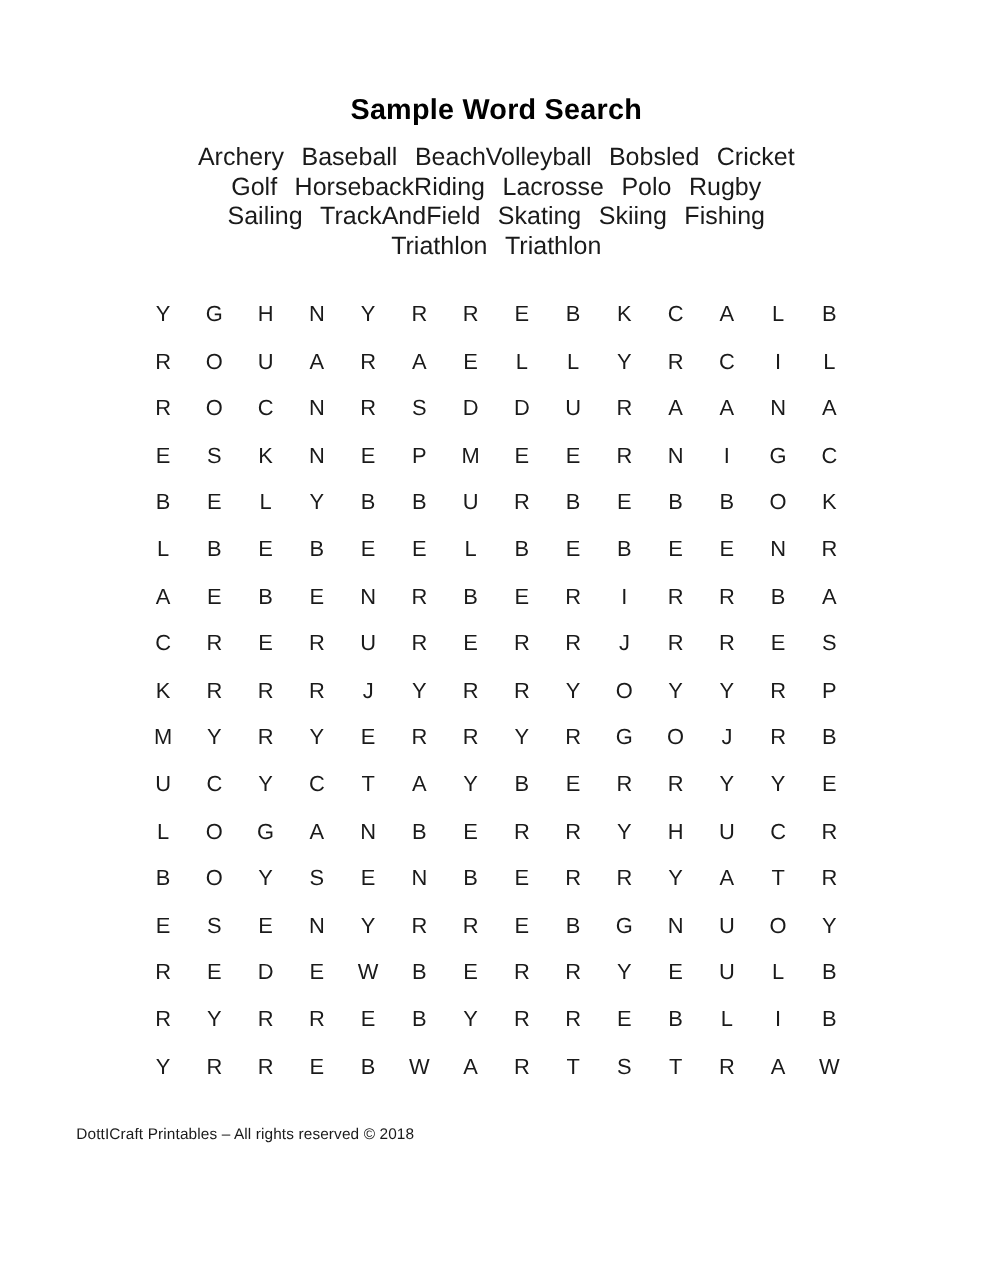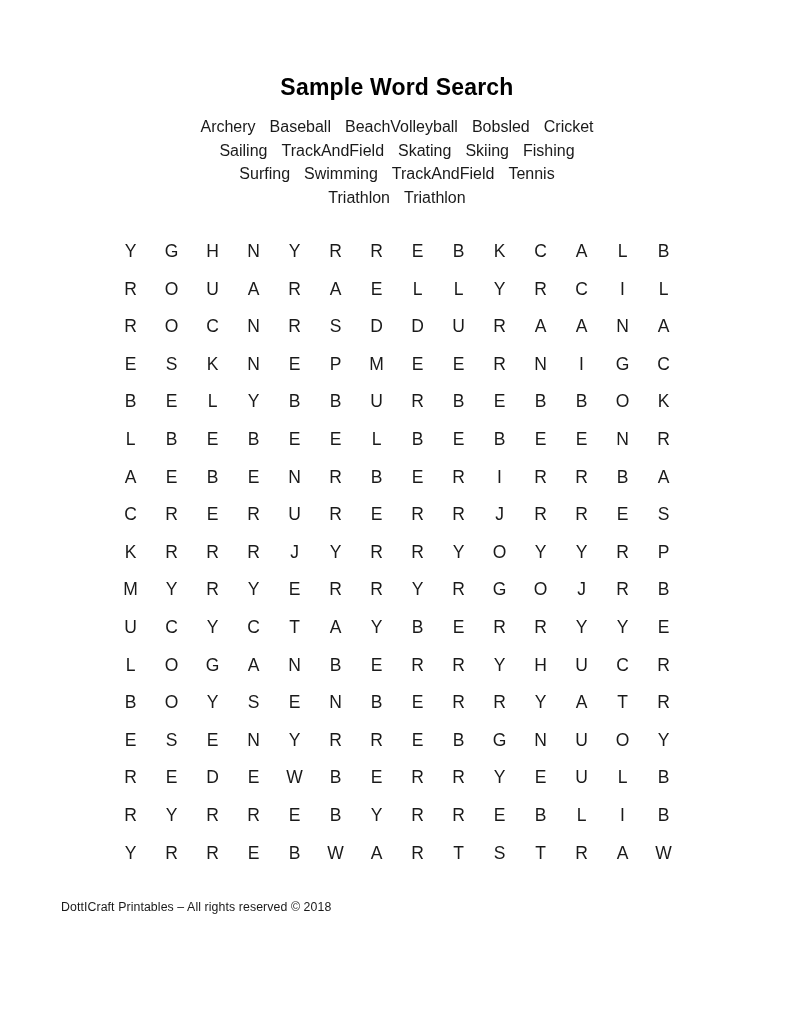--- a/index.html
+++ b/index.html
@@ -32,21 +32,21 @@
     margin-bottom: 14px;
     color: #000000;
     text-align: center;
   }
   .word-list {
     width: 560px;
     margin: 0 auto;
     text-align: center;
   }
   .word-list-row {
-    font-size: 16px;
+    font-size: 20px;
     line-height: 23.5px;
     color: #1a1a1a;
     white-space: nowrap;
   }
   .word-list-row .word {
     display: inline-block;
     margin: 0 7px;
   }
   .grid {
     margin-top: 24px;
@@ -74,22 +74,22 @@
 </style>
 </head>
 <body>
 
 <div class="page">
 
   <div class="doc-title">Sample Word Search</div>
 
   <div class="word-list">
       <div class="word-list-row"><span class="word">Archery</span><span class="word">Baseball</span><span class="word">BeachVolleyball</span><span class="word">Bobsled</span><span class="word">Cricket</span></div>
+      <div class="word-list-row"><span class="word">Golf</span><span class="word">HorsebackRiding</span><span class="word">Lacrosse</span><span class="word">Polo</span><span class="word">Rugby</span></div>
       <div class="word-list-row"><span class="word">Sailing</span><span class="word">TrackAndField</span><span class="word">Skating</span><span class="word">Skiing</span><span class="word">Fishing</span></div>
-      <div class="word-list-row"><span class="word">Surfing</span><span class="word">Swimming</span><span class="word">TrackAndField</span><span class="word">Tennis</span></div>
       <div class="word-list-row"><span class="word">Triathlon</span><span class="word">Triathlon</span></div>
     </div>
 
   <div class="grid">
       <div class="cell">Y</div>
       <div class="cell">G</div>
       <div class="cell">H</div>
       <div class="cell">N</div>
       <div class="cell">Y</div>
       <div class="cell">R</div>

